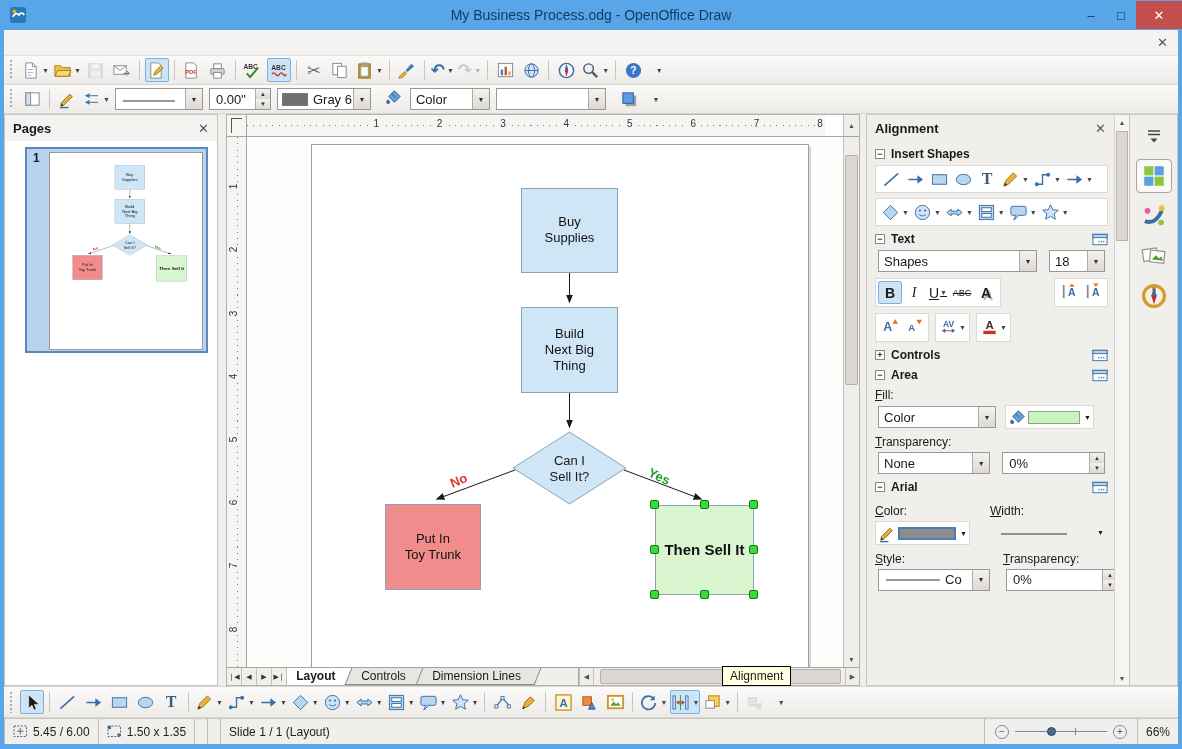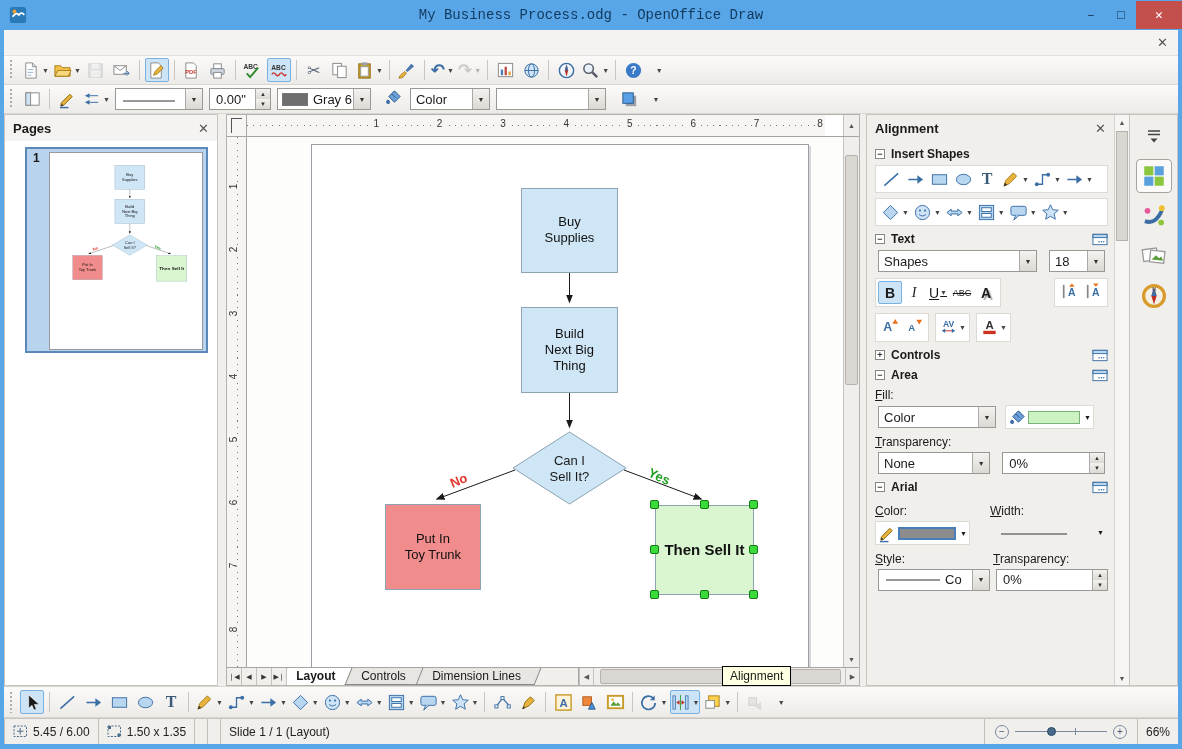--- a/index.html
+++ b/index.html
@@ -1,20 +1,20 @@
 <!DOCTYPE html>
 <html><head>
 <meta charset="utf-8">
 <style>
   * { box-sizing: border-box; margin: 0; padding: 0; }
   html,body { width:1182px; height:749px; overflow:hidden; }
   body { background:#58a6e8; font-family:"Liberation Sans","DejaVu Sans",sans-serif; font-size:13px; color:#1a1a1a; position:relative; }
 
   
-  .titlebar { height:30px; display:flex; align-items:center; position:relative;font-family:Liberation Mono, monospace; }
+  .titlebar { height:30px; display:flex; align-items:center; position:relative; }
   .app-icon { width:18px; height:18px; margin-left:9px; }
   .title-text { position:absolute; left:0; right:0; text-align:center; color:#123a5e; font-size:14px; pointer-events:none; }
   .win-btns { margin-left:auto; display:flex; height:28px; align-items:stretch; }
   .win-btn { width:30px; display:flex; align-items:center; justify-content:center; color:#16324a; font-size:13px; }
   .win-btn.close { width:46px; background:#c4504e; color:#fff; font-weight:bold; }
 
   
   .menubar { height:26px; background:#f4f3f1; margin:0 4px; display:flex; align-items:center; padding-left:6px; border-bottom:1px solid #e2e0dd; position:relative;}
   .menu-item { padding:3px 8px; }
   .menu-item u { text-decoration:underline; }
@@ -873,21 +873,21 @@
         <div style="flex:1">
           <div class="prop-label acc"><u>W</u>idth:</div>
           <div class="combo" style="width:112px;border-color:transparent;background:transparent">
             <span class="cval" style="flex:1"><svg width="70" height="6">
                   <line x1="2" y1="3" x2="68" y2="3" stroke="#333"></line>
                 </svg></span>
             <span class="dd" style="font-size:7px">▼</span>
           </div>
         </div>
       </div>
-      <div style="display:flex;">
+      <div style="display:flex;gap:10px">
         <div style="flex:1">
           <div class="prop-label acc"><u>S</u>tyle:</div>
           <div class="combo" style="width:112px">
             <span class="cval" style="flex:1;display:flex;align-items:center;gap:3px">
                 <svg width="58" height="6">
                   <line x1="2" y1="3" x2="56" y2="3" stroke="#333"></line>
                 </svg>
                 <span>Co</span>
               </span>
             <span class="cbtn">▼</span>

